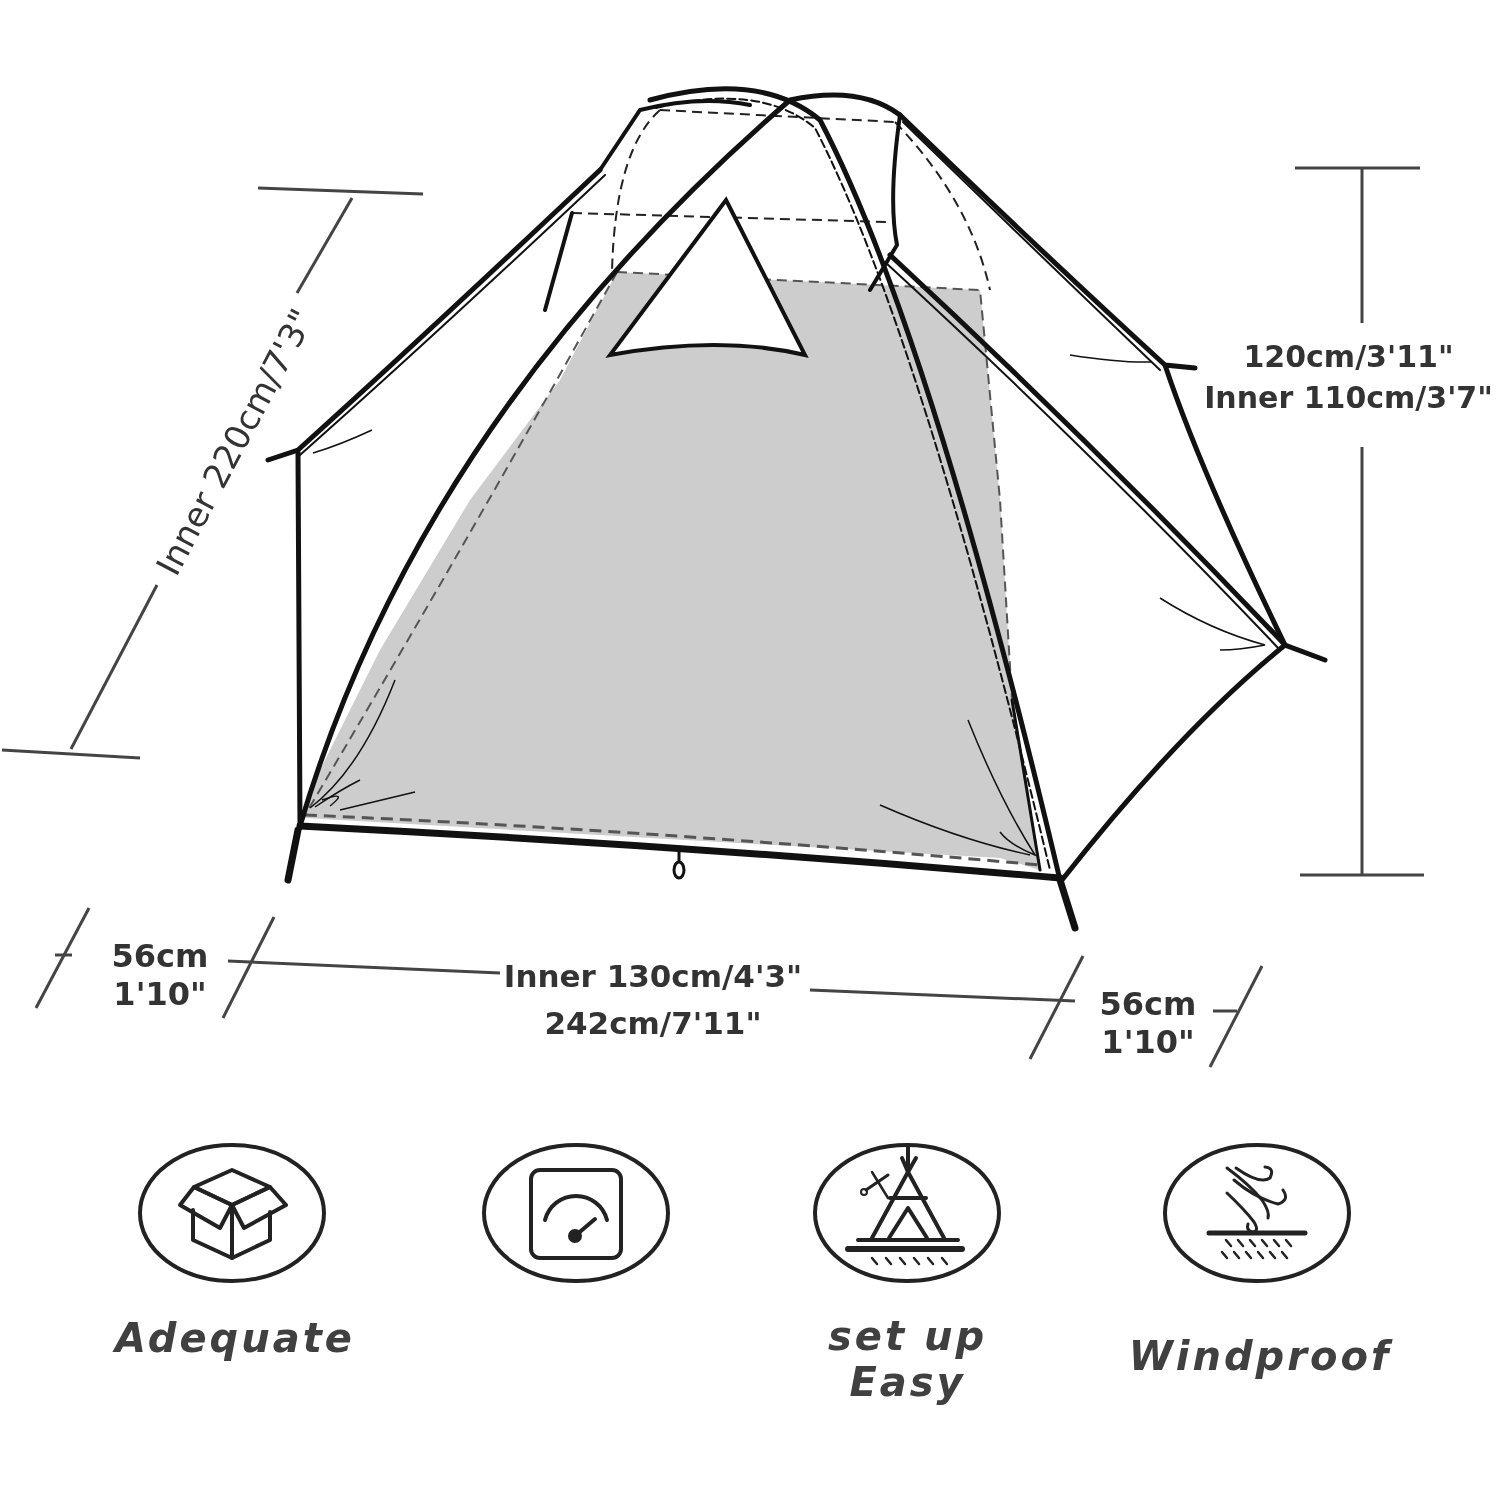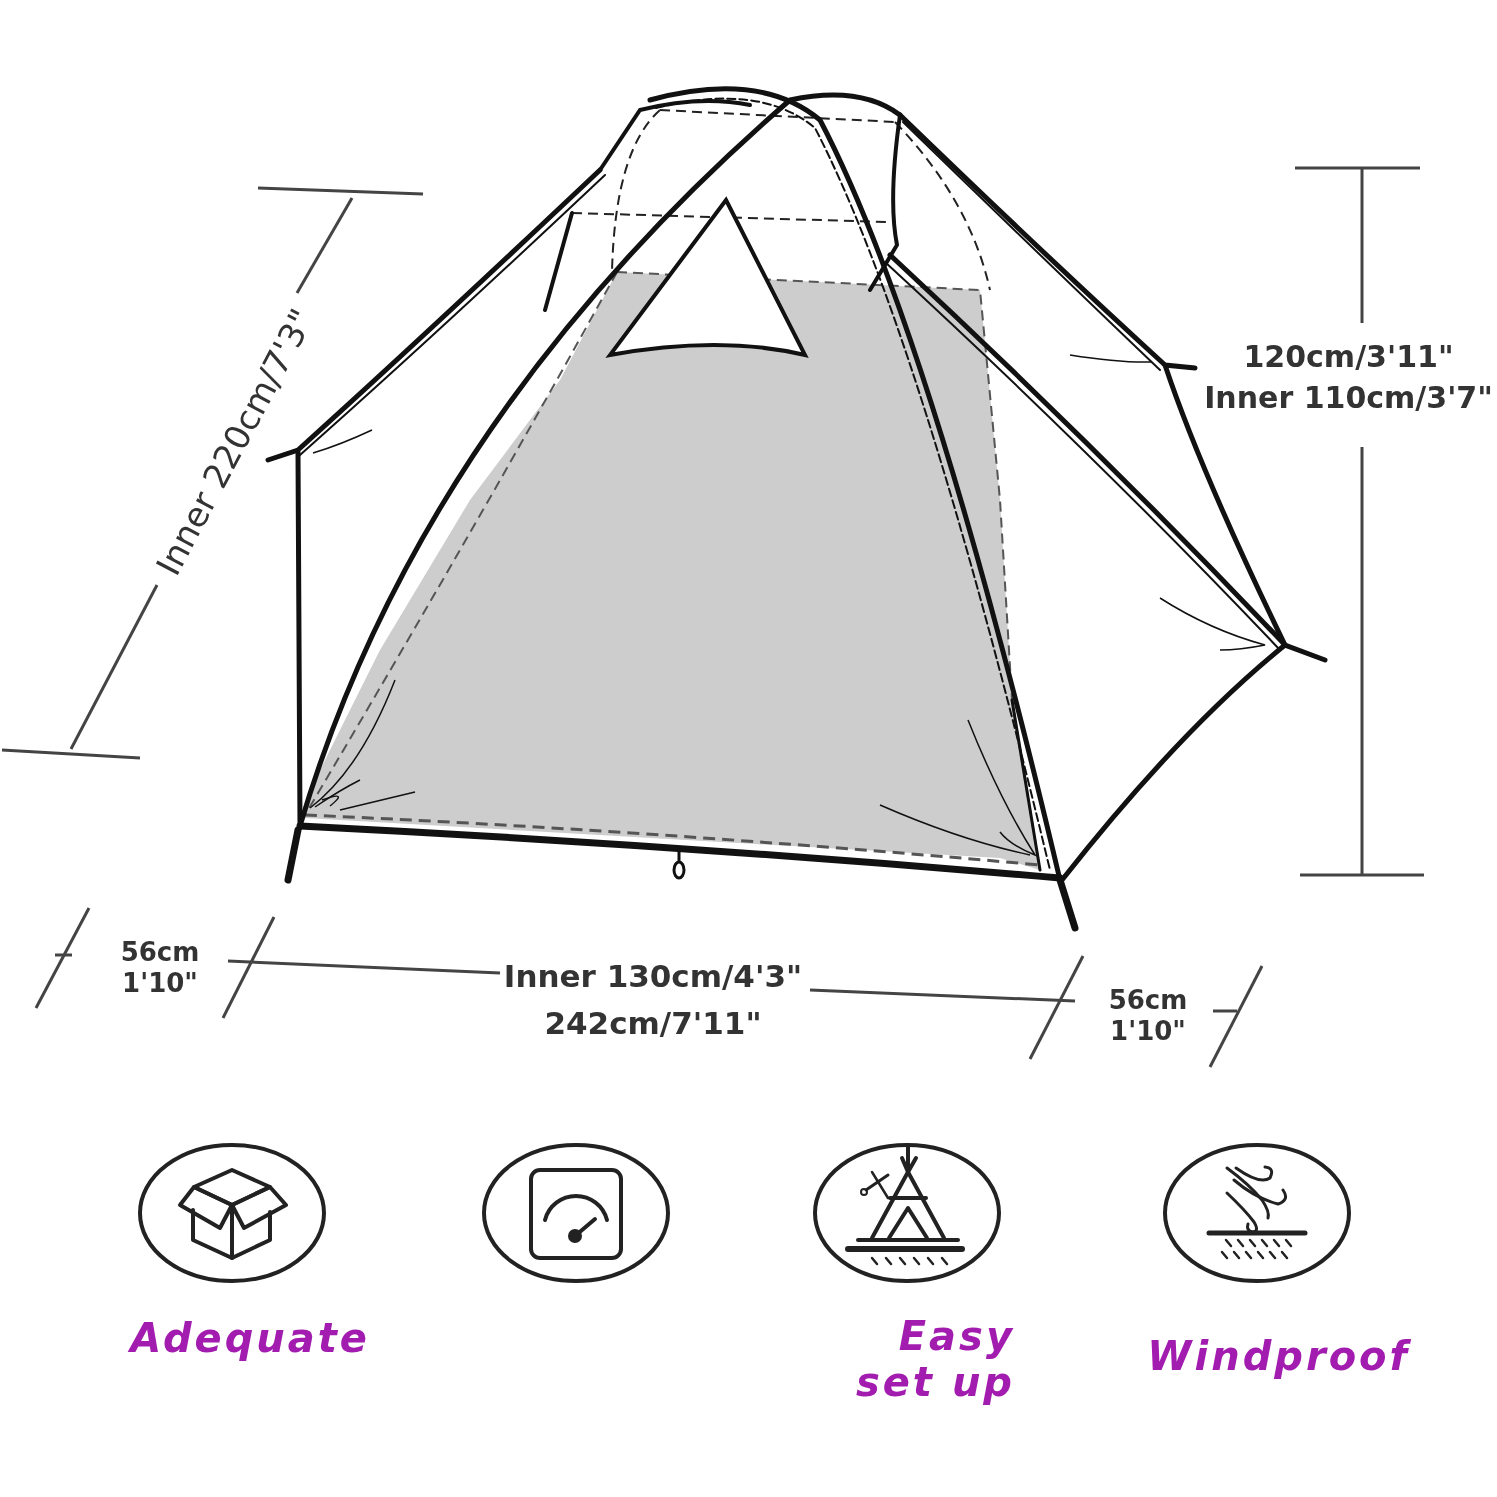--- a/index.html
+++ b/index.html
@@ -3,36 +3,36 @@
 <meta charset="utf-8">
 <style>
   html, body { margin: 0; padding: 0; background: #ffffff; }
   #canvas { position: relative; width: 1497px; height: 1497px; overflow: hidden; background: #ffffff; }
   svg.main { position: absolute; left: 0; top: 0; }
   .dim-label {
     position: absolute;
     font-family: "DejaVu Sans", sans-serif;
     font-weight: bold;
     color: #333333;
-    font-size: 26px;
+    font-size: 32px;
     line-height: 1.2;
     white-space: nowrap;
     text-align: center;
   }
   .dim-label span { display: block; }
   .feature-label {
     position: absolute;
     font-family: "DejaVu Sans", sans-serif;
     font-weight: bold;
     font-style: italic;
-    color: #a21caf;
+    color: #404040;
     font-size: 40px;
     letter-spacing: 3px;
     line-height: 1.15;
-    text-align: right;
+    text-align: center;
     white-space: nowrap;
   }
   .feature-label span { display: block; }
   .rot-label {
     position: absolute;
     font-family: "DejaVu Sans", sans-serif;
     color: #333333;
     font-size: 34px;
     white-space: nowrap;
     transform-origin: center center;
@@ -219,21 +219,21 @@
     <span>56cm</span>
     <span>1'10"</span>
   </div>
 
   <div class="feature-label" style="left:100px; top:1315px; width:270px;">
     <span>Adequate</span>
   </div>
 
 
   <div class="feature-label" style="left:800px; top:1313px; width:215px;">
+    <span>set up</span>
     <span>Easy</span>
-    <span>set up</span>
   </div>
 
   <div class="feature-label" style="left:1110px; top:1333px; width:300px;font-style:italic;">
     <span>Windproof</span>
   </div>
 
 </div>
 
 </body></html>

